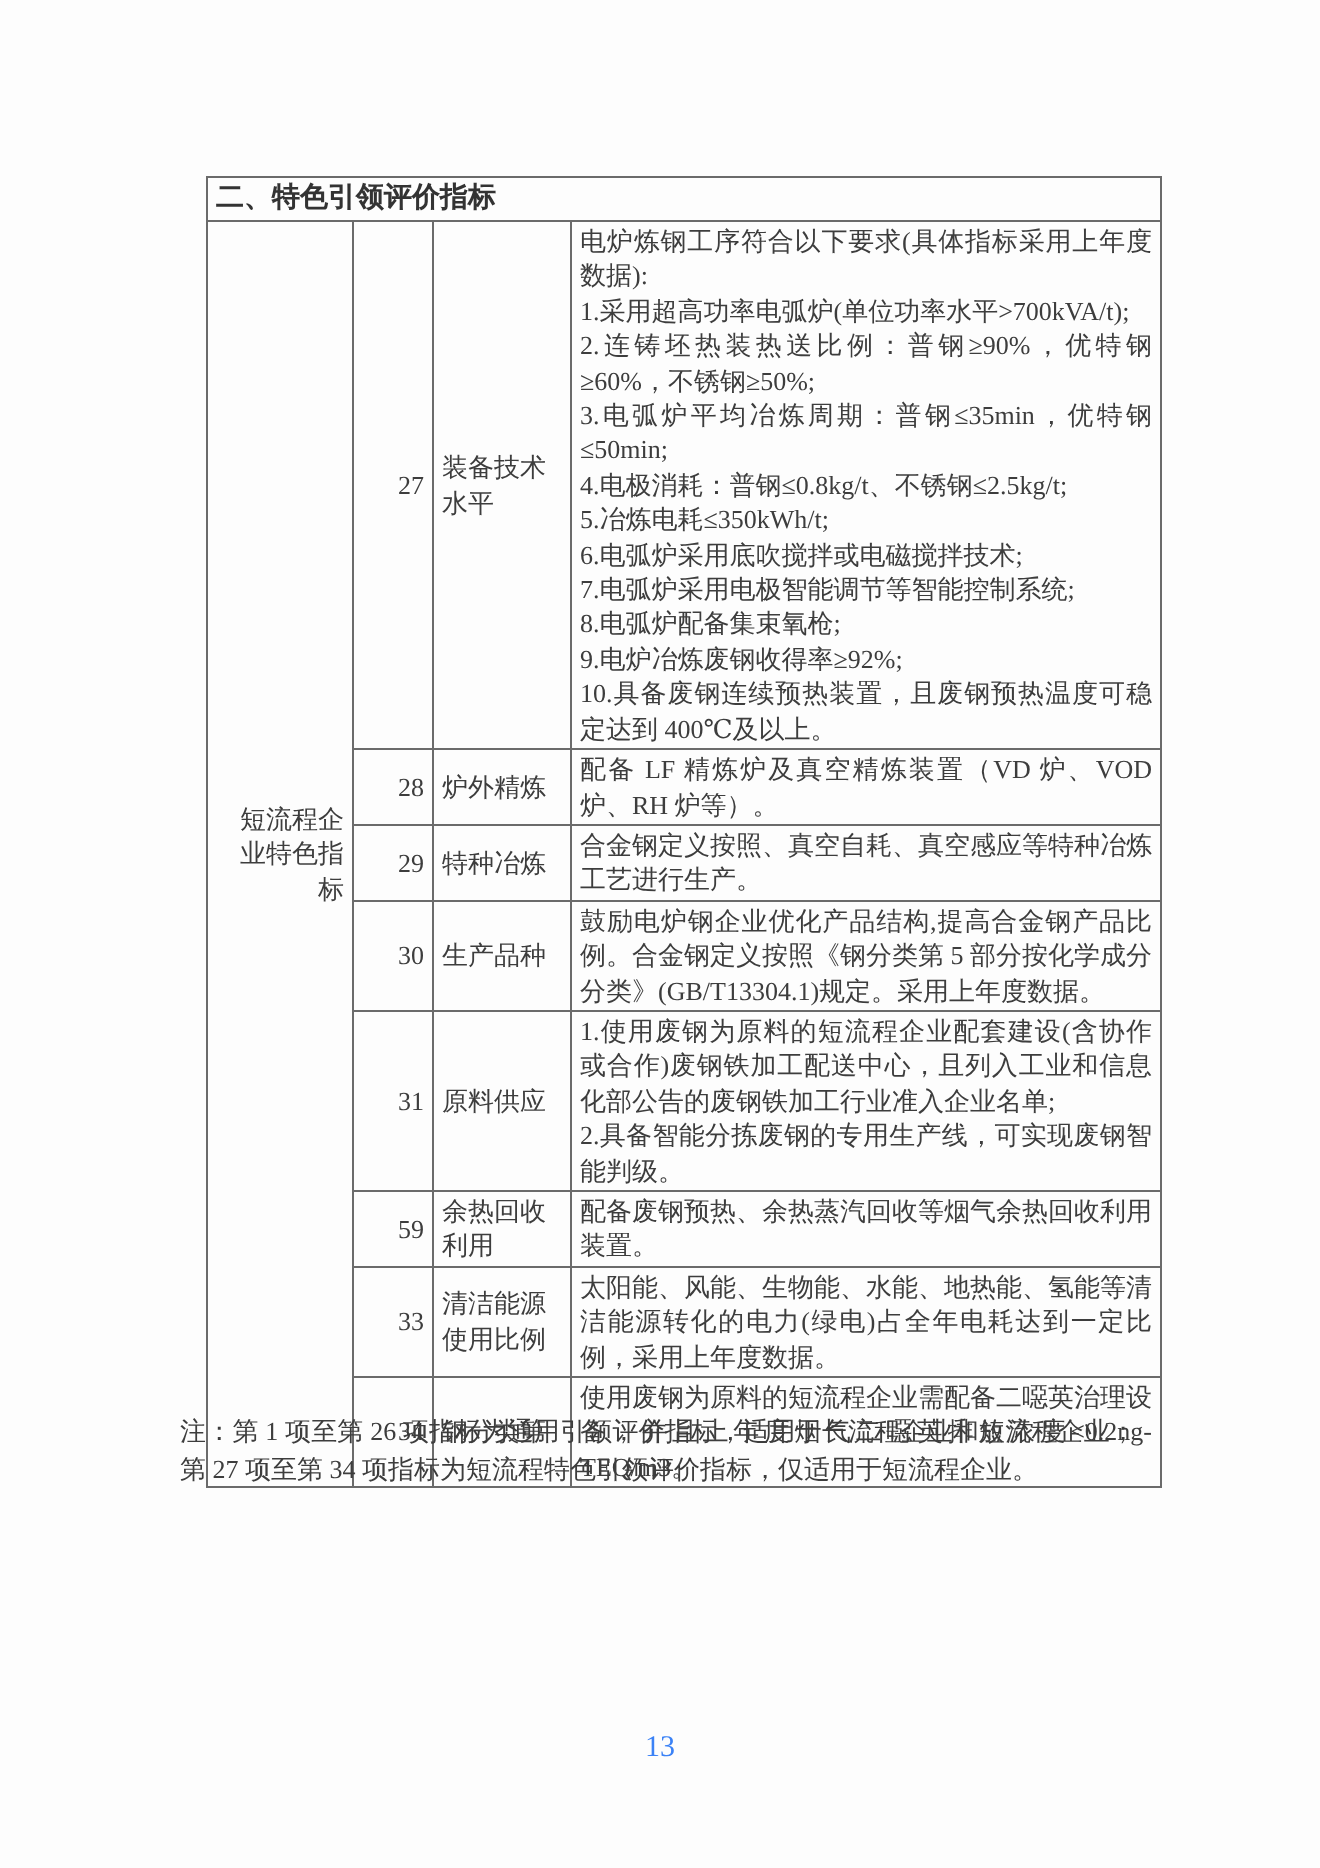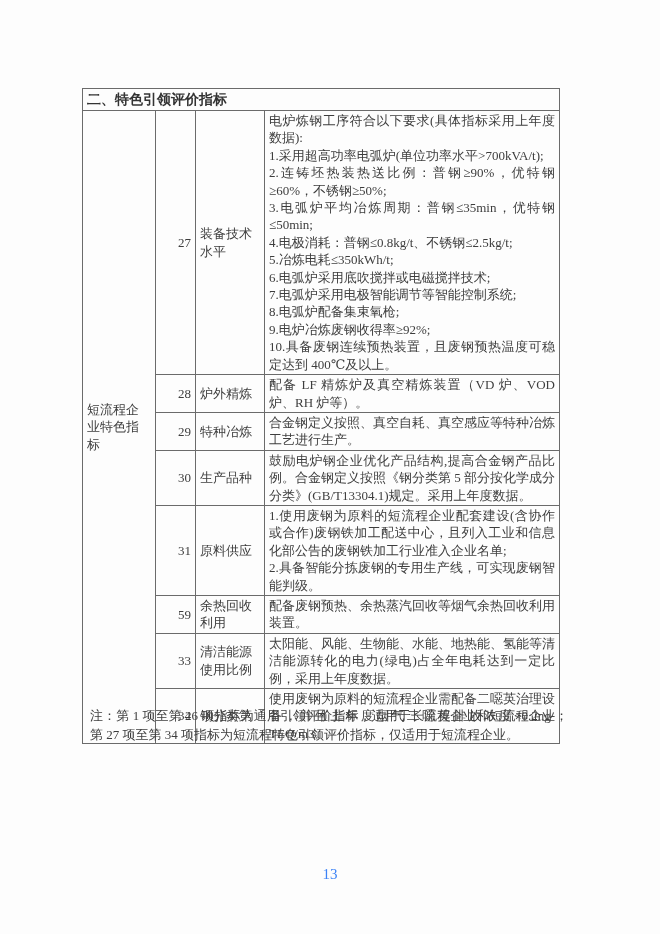--- a/index.html
+++ b/index.html
@@ -11,21 +11,21 @@
     position: relative;
     width: 660px;
     height: 934px;
     background: #fdfdfd;
     font-family: "Liberation Serif", "DejaVu Serif", serif;
     color: #3a3a3a;
     overflow: hidden;
   }
   table.doc-table {
     position: absolute;
-    left: 82px;
+    left: 103px;
     top: 88px;
     width: 477px;
     border-collapse: collapse;
     table-layout: fixed;
     font-size: 13px;
     line-height: 17.4px;
     color: #3d3d3d;
   }
   table.doc-table td {
     border: 1px solid #6b6b6b;
@@ -33,21 +33,21 @@
     padding: 1px 4px;
   }
   td.section-cell {
     font-weight: bold;
     font-size: 14px;
     padding: 2px 10px;
     line-height: 19px;
     color: #333;
   }
   td.category-cell {
-    text-align: left;
+    text-align: right;
     padding: 1px 4px;
   }
   td.no-cell {
     text-align: right;
     padding: 1px 2px;
   }
   td.name-cell {
     text-align: left;
     padding: 1px 3px;
   }

